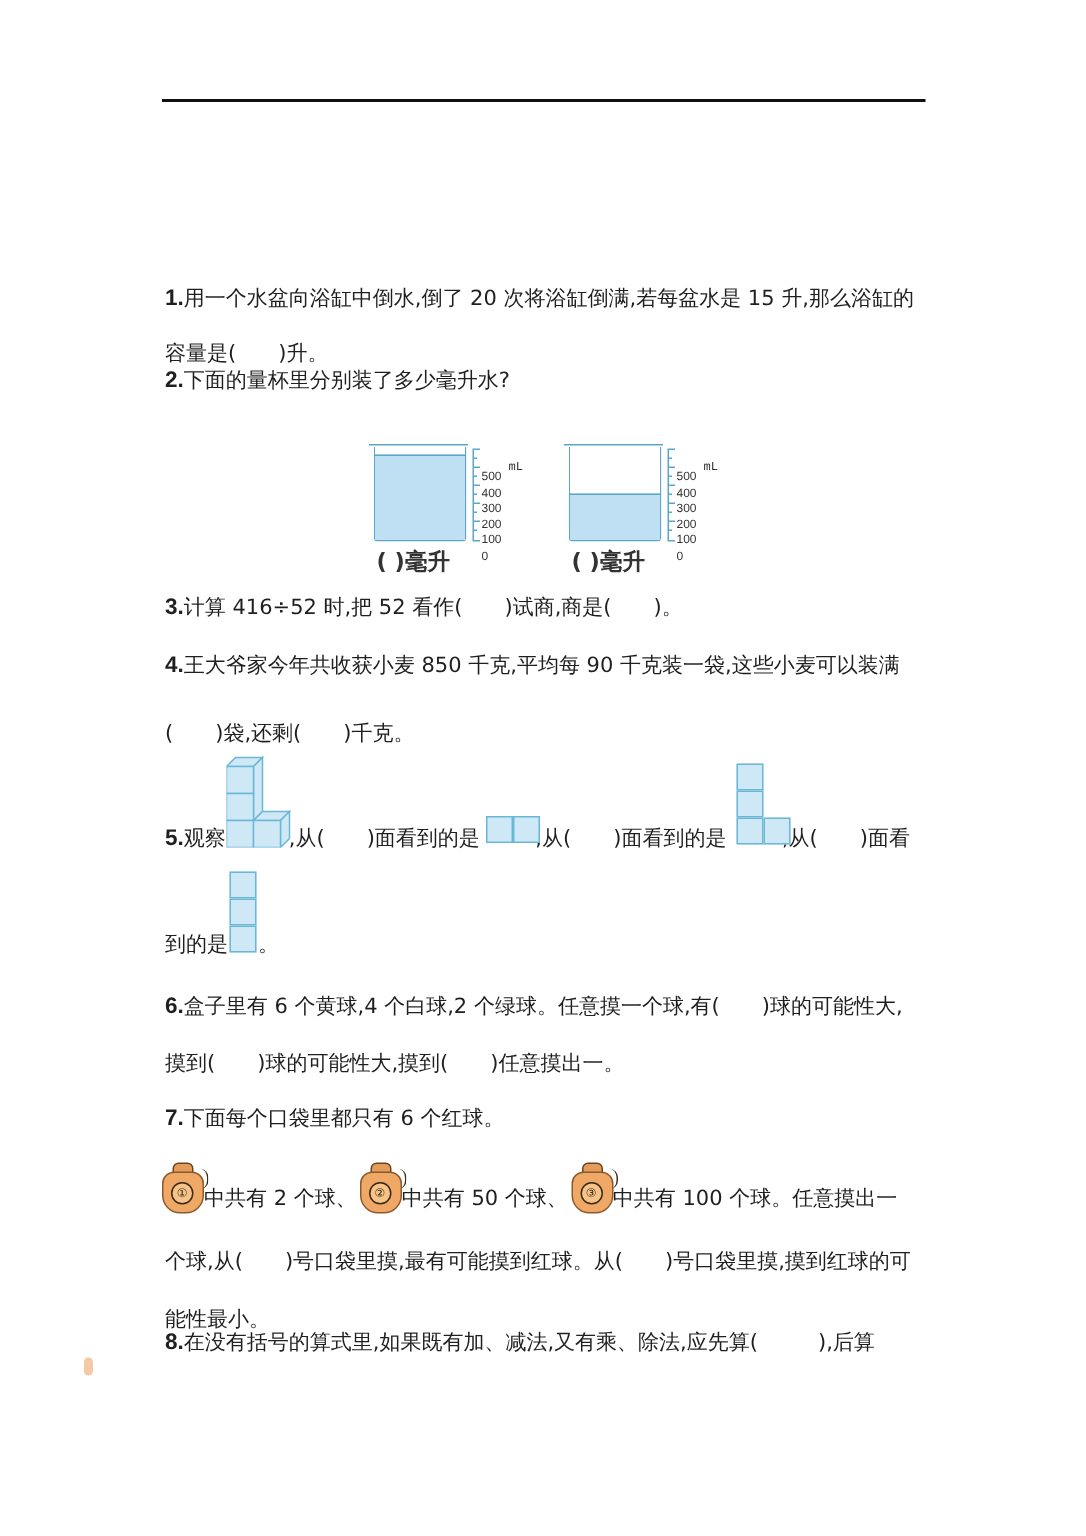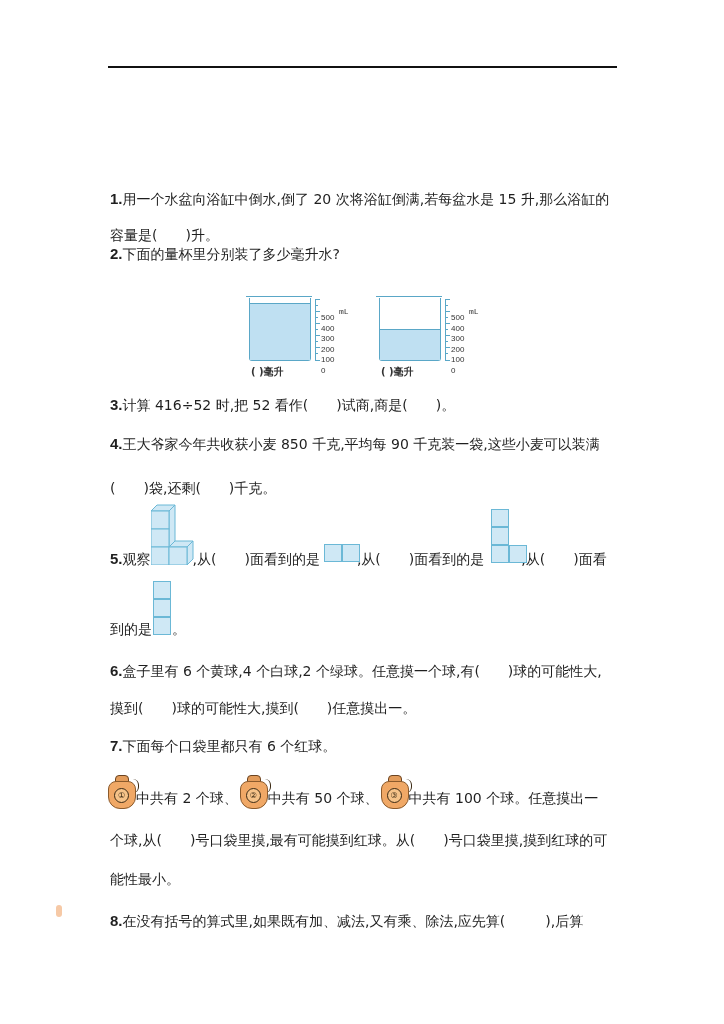--- a/index.html
+++ b/index.html
@@ -34,21 +34,21 @@
     }
     .beaker-rim {
       position: absolute; left: 3px; top: 3px; width: 66px; height: 3px;
       border-top: 1.5px solid #5aa7c7;
     }
     .water { position: absolute; left: 0; right: 0; bottom: 0; background: #bfe0f2; border-top: 1.5px solid #5aa7c7; }
     .scale { position: absolute; left: 72px; top: 6px; height: 62px; width: 6px; border-left: 1px solid #5aa7c7; }
     .tick { position: absolute; left: 0; width: 4px; height: 1px; background: #5aa7c7; }
     .scale-labels { position: absolute; left: 78px; top: 4px; font-family: Liberation Sans, sans-serif; font-size: 8px; line-height: 10.6px; color: #333; margin-top: 16px; }
     .unit { position: absolute; left: 96px; top: 14px; font-family: Liberation Mono, monospace; font-size: 8px; color: #333; }
-    .beaker-caption { position: absolute; left: 8px; top: 72px; font-size: 10px; font-weight: bold; color: #333; white-space: nowrap; }
+    .beaker-caption { position: absolute; left: 8px; top: 72px; font-size: 15px; font-weight: bold; color: #333; white-space: nowrap; }
 
     
     .fig { position: absolute; }
     .cell { position: absolute; width: 17px; height: 17px; background: #cfe8f5; border: 1px solid #6bb8d6; box-sizing: border-box; }
     .bag {
       display: inline-block; position: relative; width: 30px; height: 36px; vertical-align: -6px;
     }
     .bag-body { position: absolute; left: 2px; top: 8px; width: 26px; height: 26px; background: #f0a866; border: 1px solid #8a5a2c; border-radius: 8px 8px 12px 12px; }
     .bag-neck { position: absolute; left: 9px; top: 2px; width: 12px; height: 8px; background: #e39c5b; border: 1px solid #6b4422; border-radius: 4px 4px 0 0; }
     .bag-num { position: absolute; left: 8px; top: 15px; width: 13px; height: 13px; border: 1px solid #3b2a14; border-radius: 50%; font-size: 8px; line-height: 13px; text-align: center; color: #3b2a14; background: #f6c389; }
@@ -201,15 +201,15 @@
 </div>
 <div class="q" style="top:832px">
   <span>个球,从(</span><span class="gap"></span><span>)号口袋里摸,最有可能摸到红球。从(</span><span class="gap"></span><span>)号口袋里摸,摸到红球的可</span>
 </div>
 <div class="q" style="top:871px">
   <span>能性最小。</span>
 </div>
 
 <div class="smudge"></div>
 
-<div class="q" style="top:912px">
+<div class="q" style="top:886px">
   <b class="num">8.</b><span>在没有括号的算式里,如果既有加、减法,又有乘、除法,应先算(</span><span class="gapw"></span><span>),后算</span>
 </div>
 
 </body></html>

